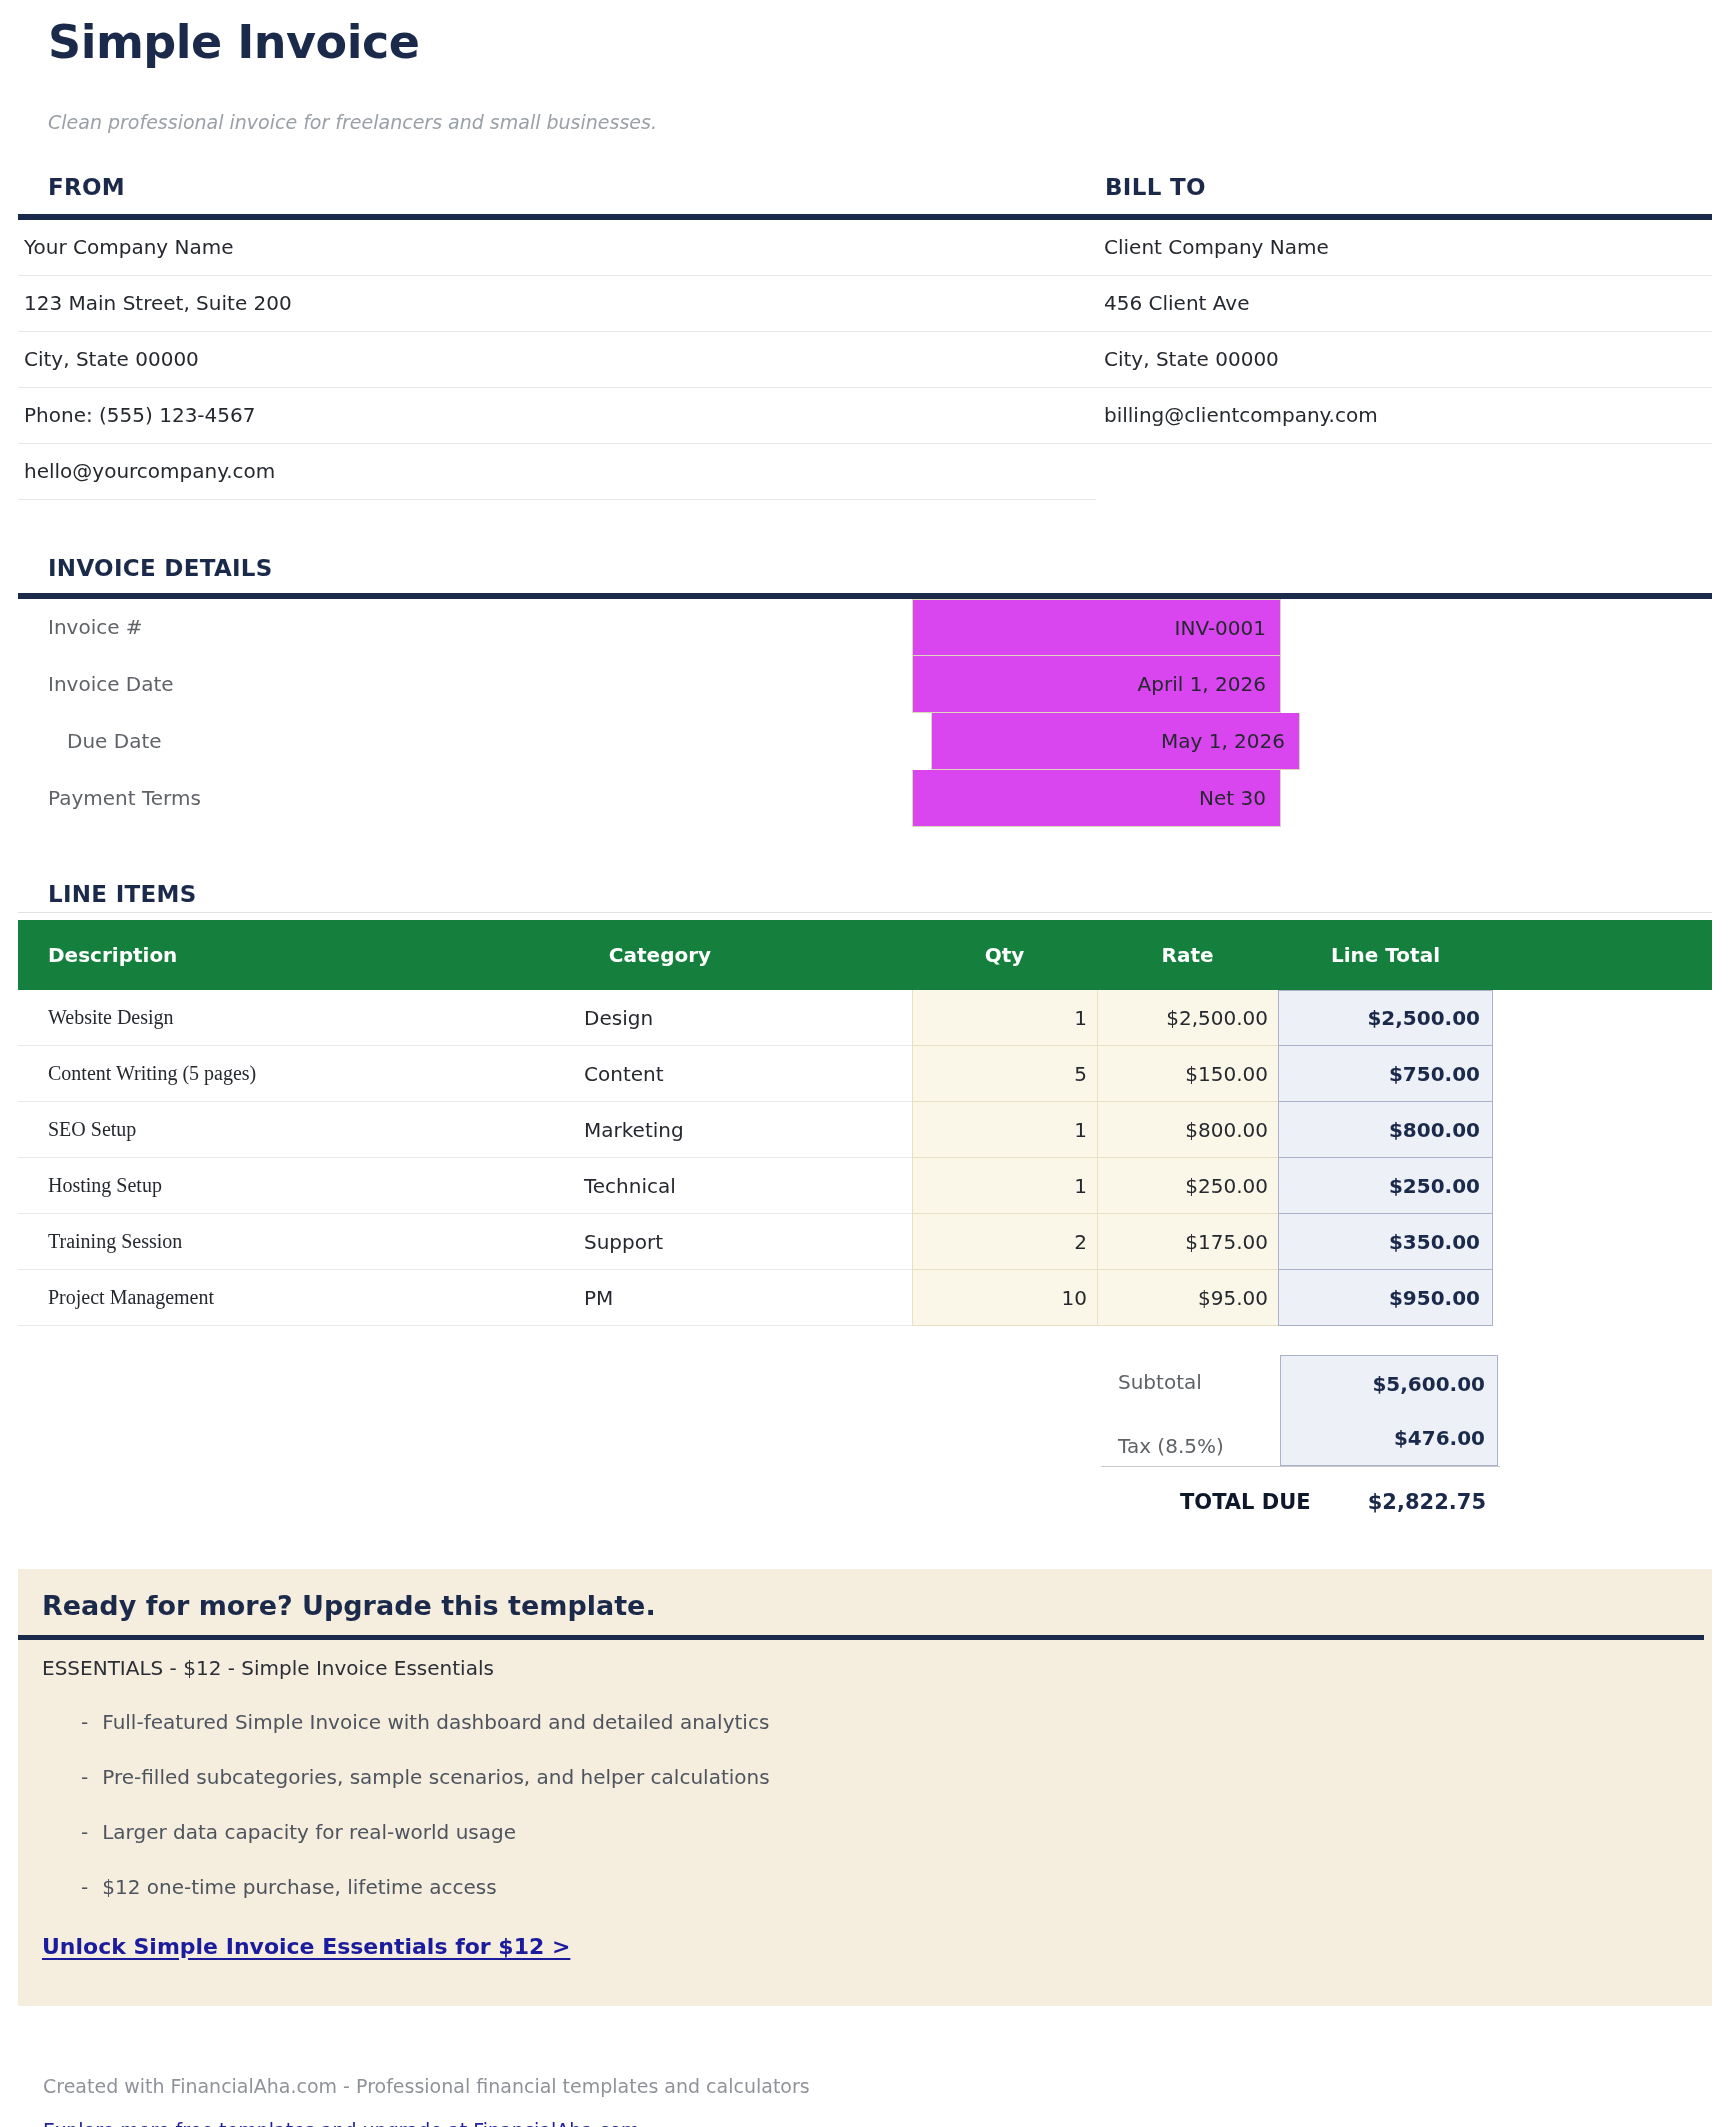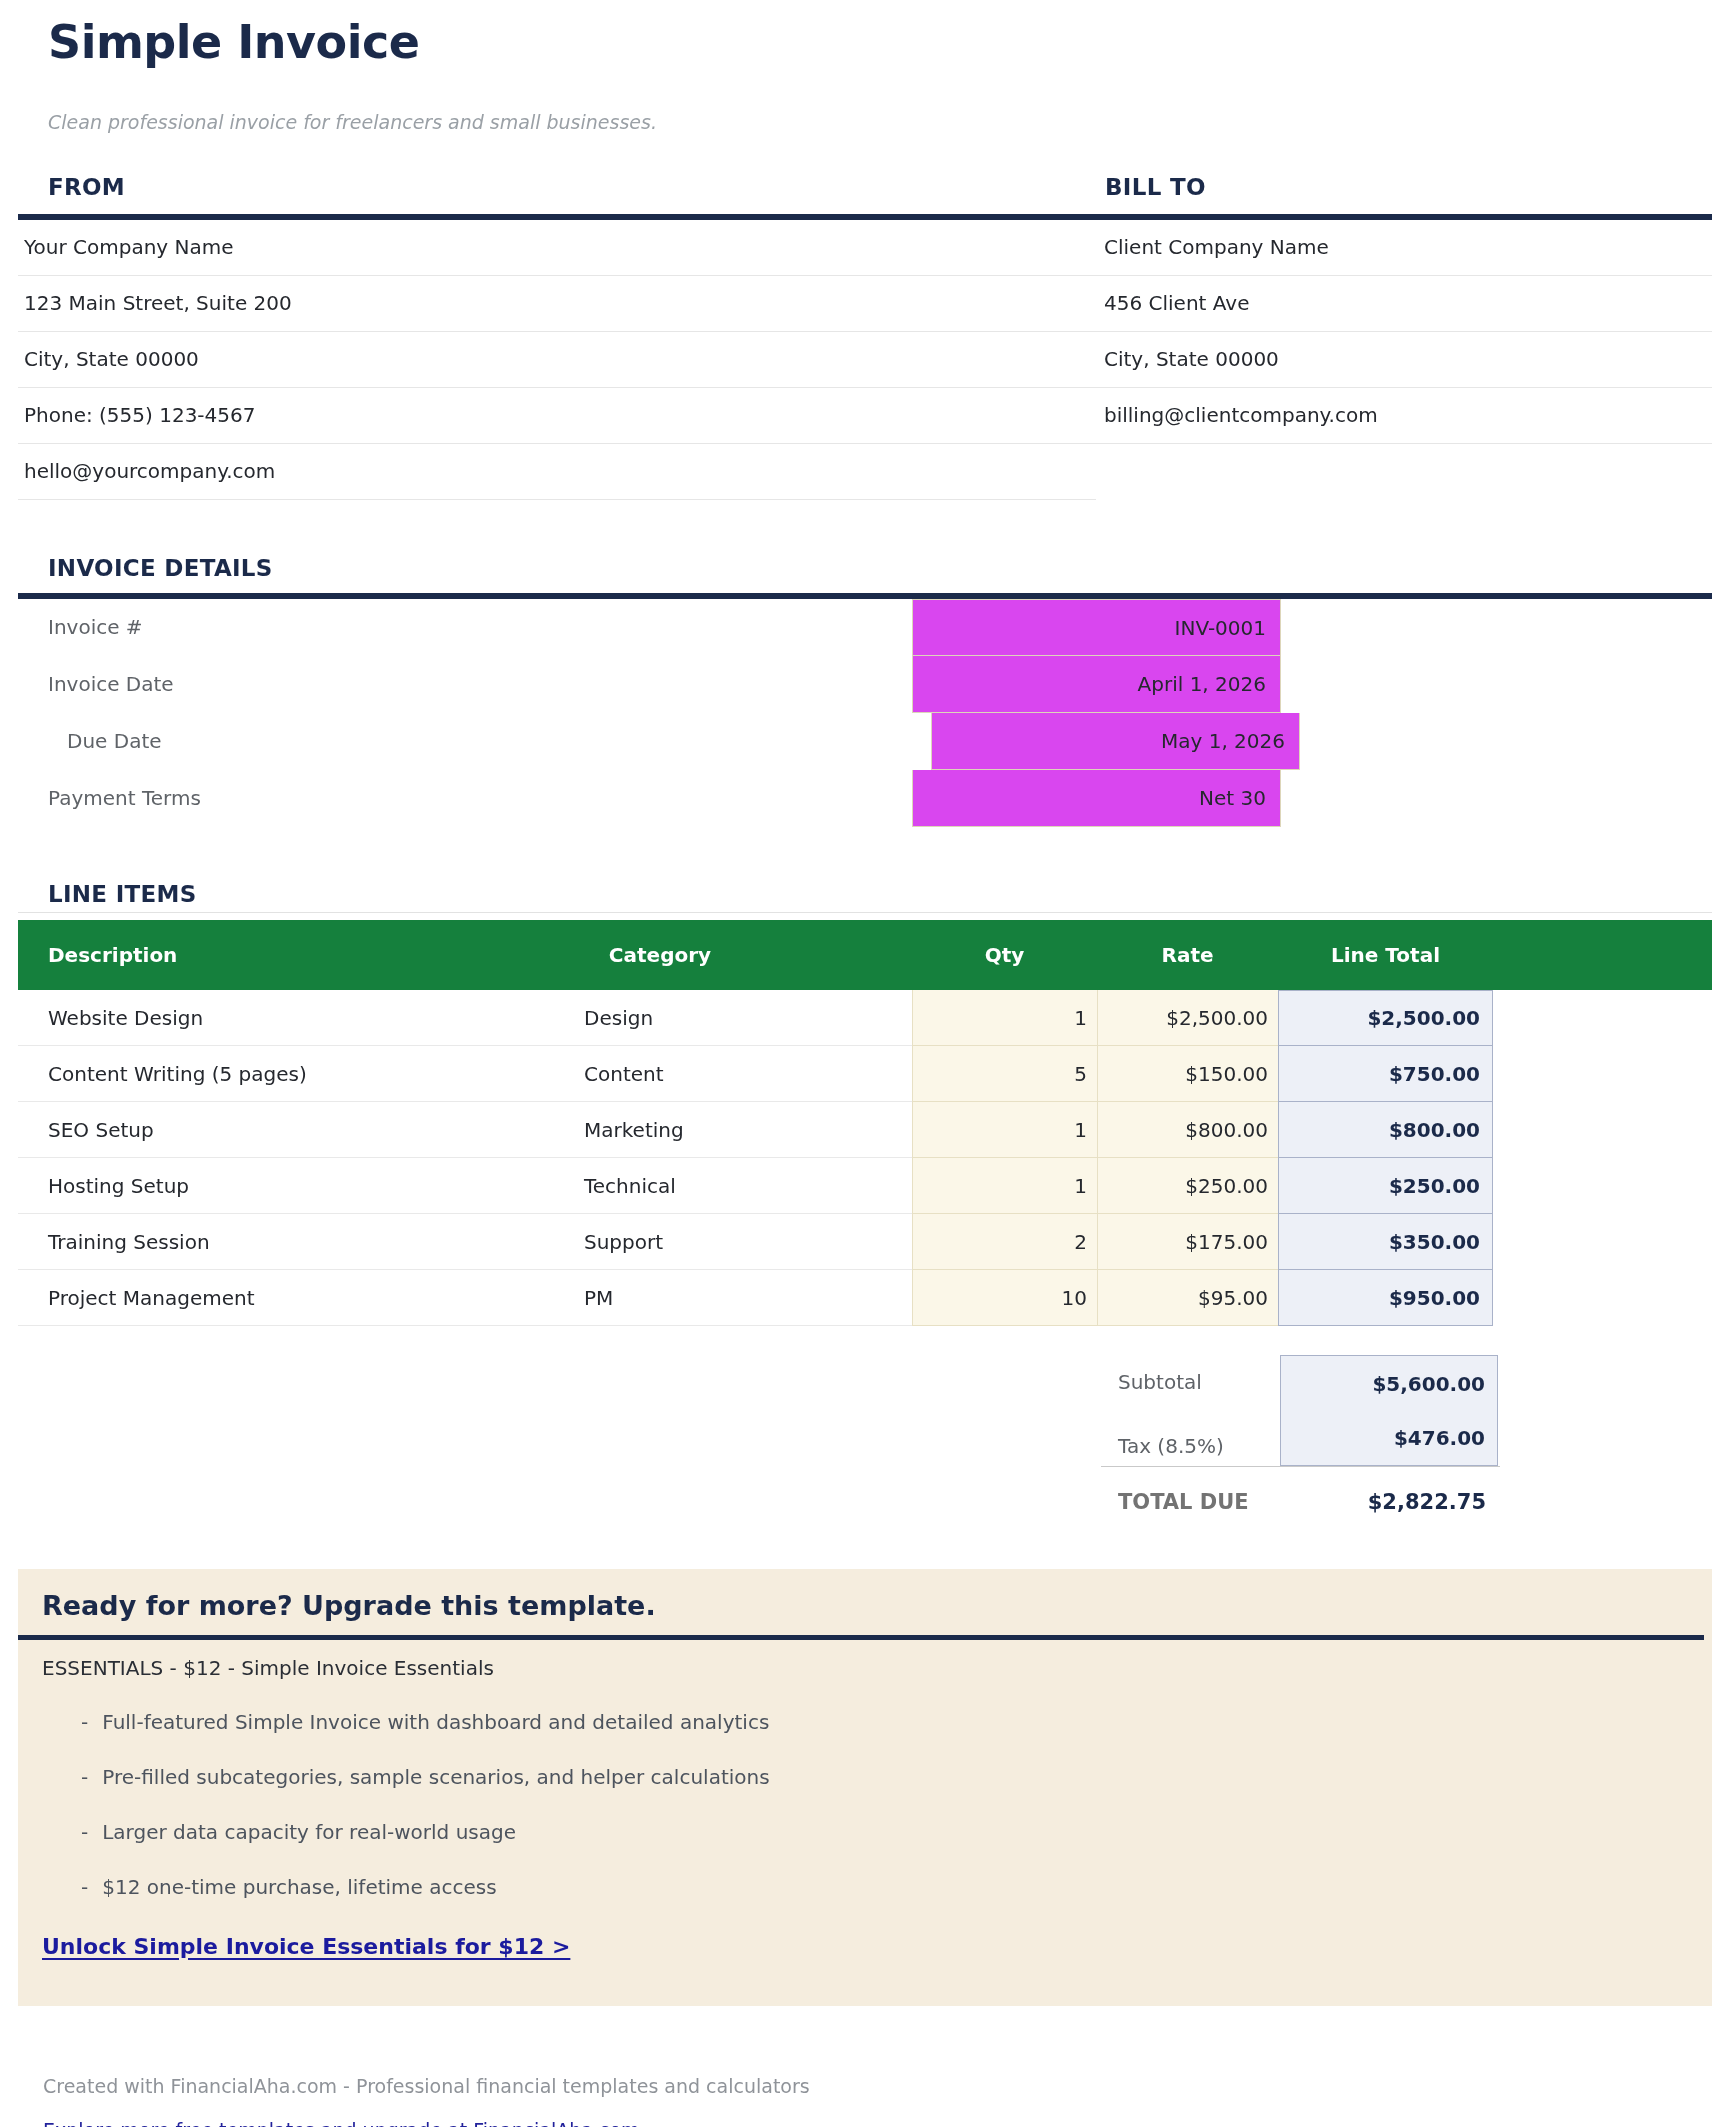--- a/index.html
+++ b/index.html
@@ -37,36 +37,36 @@
     background:#d946ef;border:1px solid #ddd6b9;box-sizing:border-box;
     text-align:right;padding-right:14px;font-size:20px;color:#25282e;}
   .detail-row:nth-child(n+2) .detail-value{border-top:none;}
 
   
   .items{margin-left:18px;margin-top:7px;width:1694px;display:grid;
     grid-template-columns:558px 168px 168px 185px 181px 215px 219px;}
   .th{background:#15803d;color:#ffffff;font-weight:700;font-size:20px;height:70px;display:flex;align-items:center;justify-content:center;}
   .th.left{justify-content:flex-start;padding-left:30px;}
   .td{height:56px;display:flex;align-items:center;font-size:20px;box-sizing:border-box;}
-  .td.desc{padding-left:30px;border-bottom:1px solid #e9e9e9;}
+  .td.desc{padding-left:30px;border-bottom:1px solid #e9e9e9;font-family:Liberation Serif, serif;}
   .td.cat{padding-left:8px;border-bottom:1px solid #e9e9e9;}
   .td.fill{border-bottom:1px solid #e9e9e9;}
   .td.tail{border-bottom:none;}
   .td.qty,.td.rate{background:#fbf7e8;border-bottom:1px solid #e7e0c4;border-left:1px solid #e7e0c4;justify-content:flex-end;padding-right:10px;color:#25282e;}
   .td.rate{border-left:1px solid #e7e0c4;}
   .td.total{background:#edf0f7;border:1px solid #a9b2c9;border-top:none;justify-content:flex-end;padding-right:12px;font-weight:700;color:#1b2a4a;}
 
   
   .totals{position:relative;height:243px;}
   .tot-label{position:absolute;left:1118px;font-size:20px;color:#5f6368;}
   .tot-cell{position:absolute;left:1280px;width:218px;height:56px;line-height:56px;background:#edf0f7;
     border:1px solid #a9b2c9;box-sizing:border-box;text-align:right;padding-right:12px;
     font-size:20px;font-weight:700;color:#1b2a4a;}
   .tot-divider{position:absolute;left:1101px;top:140px;width:399px;height:1px;background:#c9c9c9;}
-  .tot-due-label{position:absolute;left:1118px;top:146px;height:60px;line-height:60px;font-size:21px;font-weight:800;color:#737373;}
+  .tot-due-label{position:absolute;left:1180px;top:146px;height:60px;line-height:60px;font-size:21px;font-weight:800;color:#0f172a;}
   .tot-due-value{position:absolute;left:1280px;top:146px;width:206px;height:60px;line-height:60px;text-align:right;font-size:21px;font-weight:800;color:#1b2a4a;}
 
   
   .upsell{margin-left:18px;width:1694px;background:#f5edde;box-sizing:border-box;padding:20px 8px 14px 0;}
   .upsell h2{margin:0 0 0 24px;font-size:27px;line-height:34px;font-weight:800;color:#1b2a4a;}
   .upsell .rule{margin-top:12px;width:100%;height:5px;background:#1b2a4a;}
   .plan{margin:14px 0 0 24px;font-size:20px;line-height:28px;color:#2a2e35;}
   .bullets{margin:12px 0 0 0;padding:0;list-style:none;}
   .bullets li{height:55px;display:flex;align-items:center;padding-left:63px;font-size:20px;color:#4d545e;}
   .bullets .dash{margin-right:14px;}

